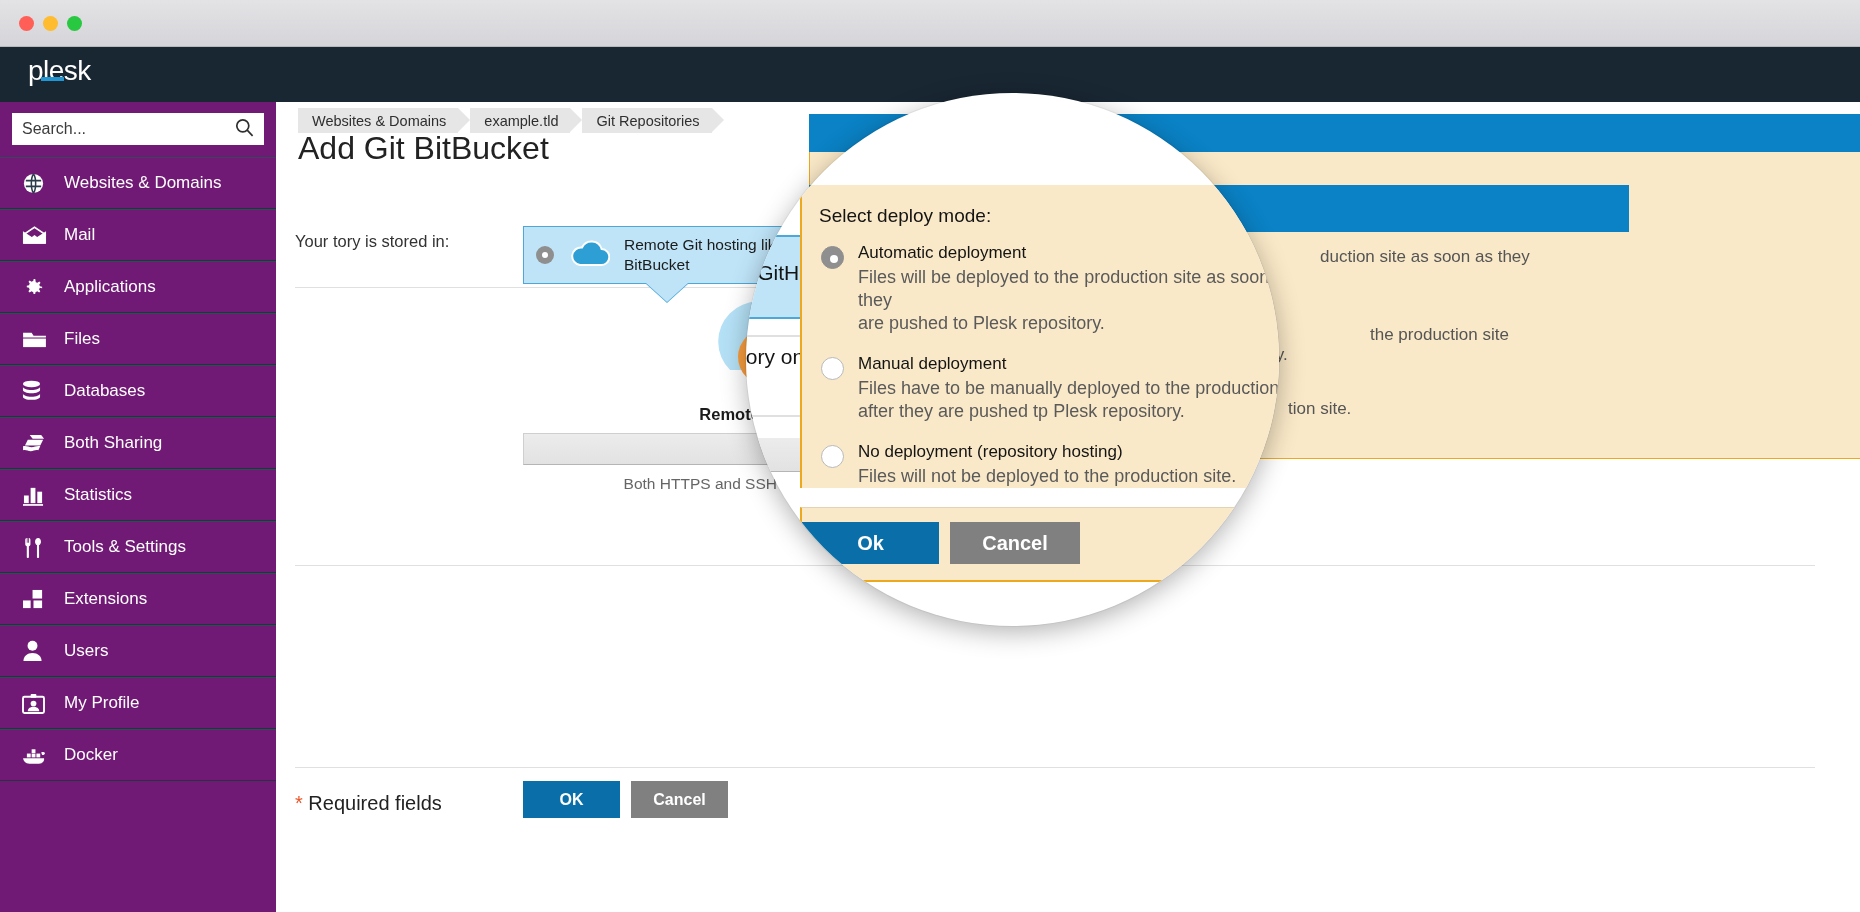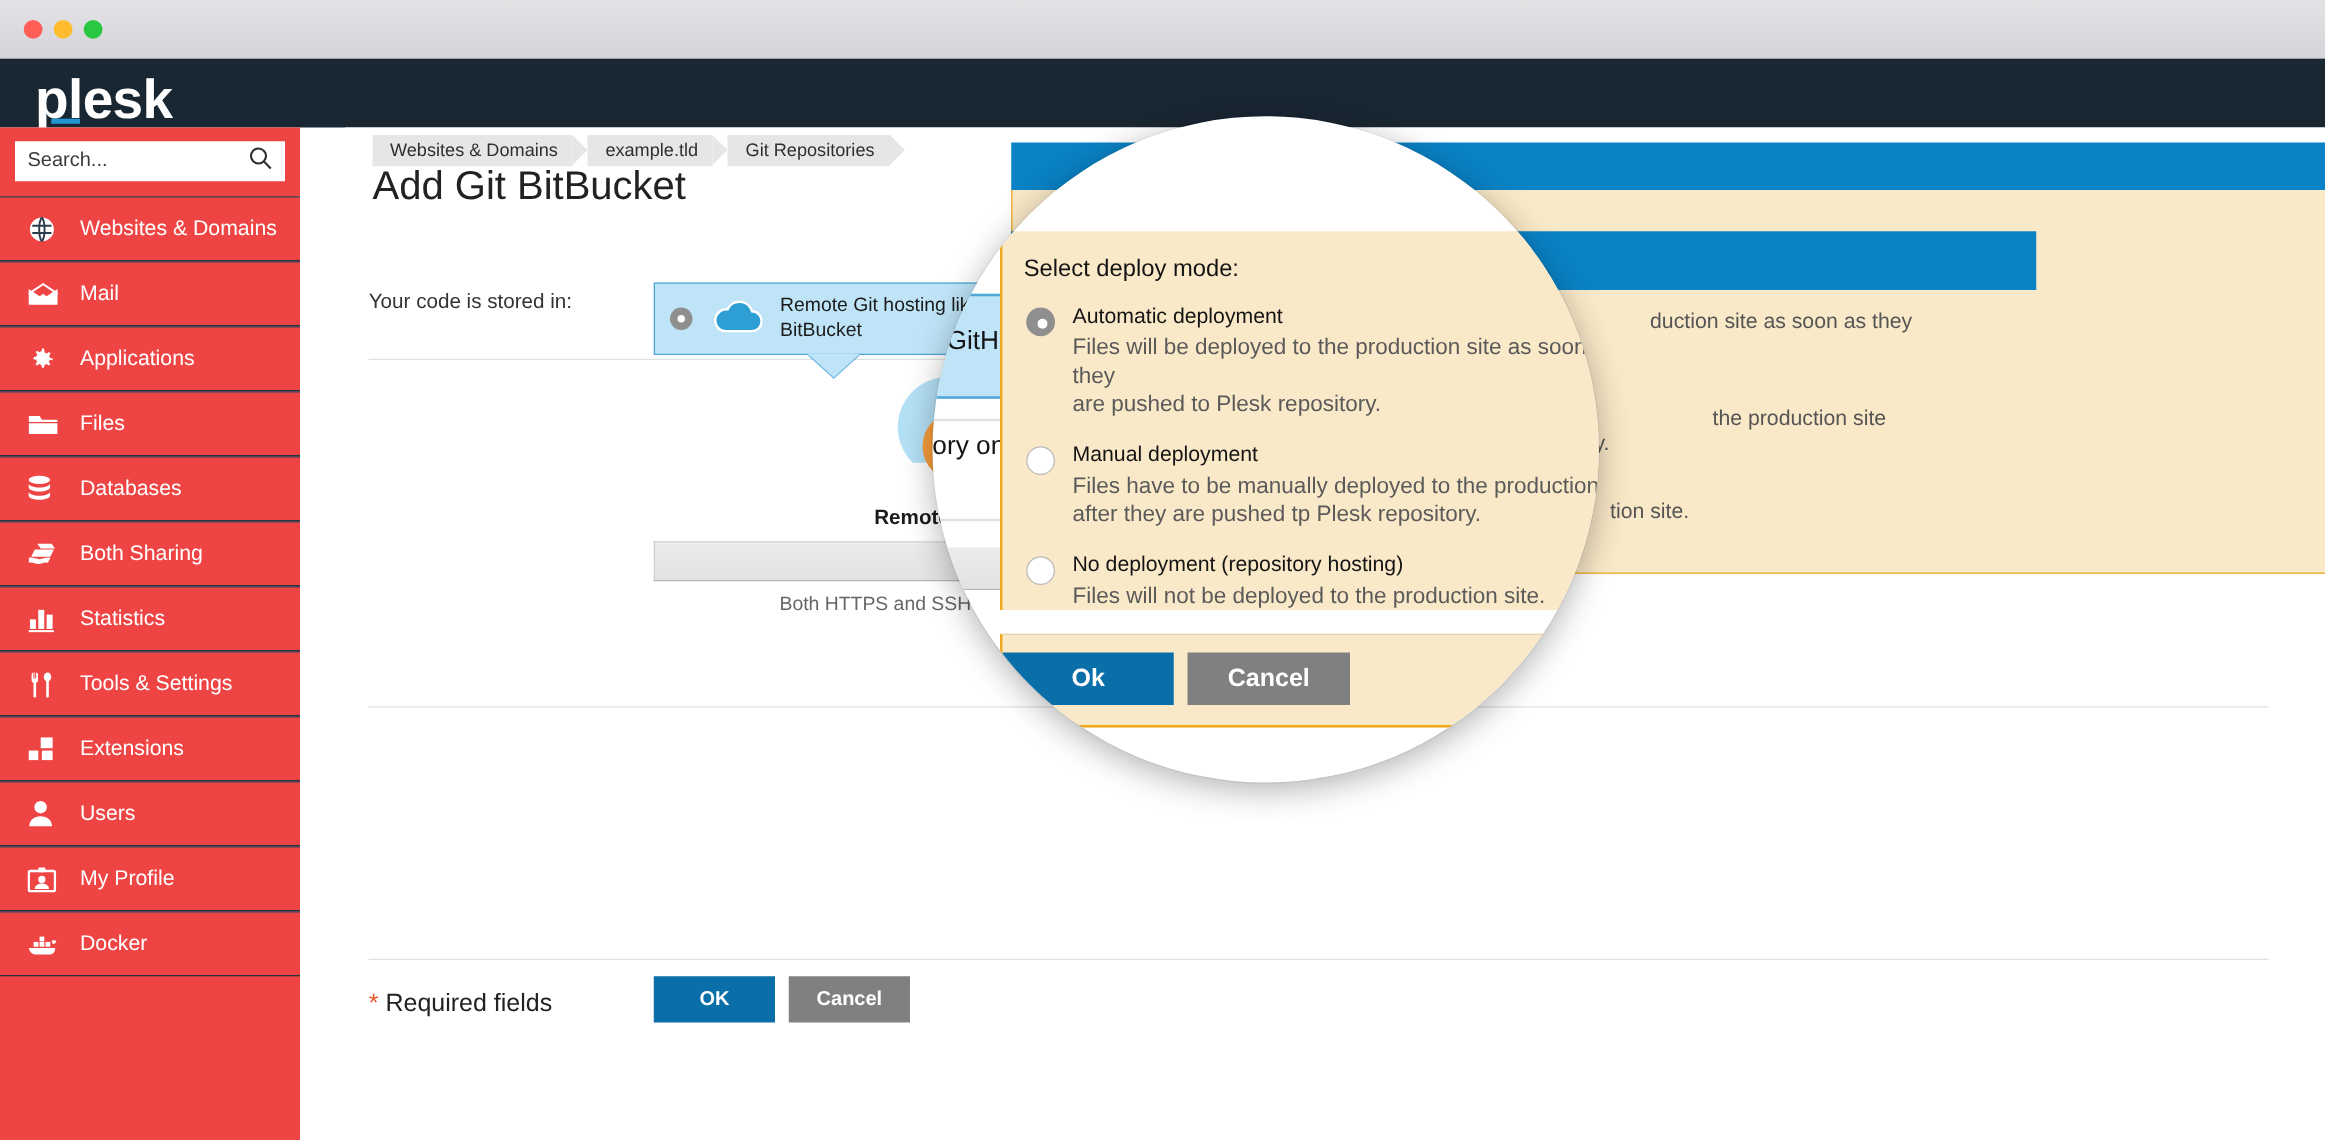--- a/index.html
+++ b/index.html
@@ -23,32 +23,32 @@
   .dot.yellow { background: #febc2e; }
   .dot.green  { background: #28c840; }
 
   
   .topbar {
     position: absolute; left: 0; top: 47px; width: 1860px; height: 55px;
     background: #192733;
   }
   .logo {
     position: absolute; left: 28px; top: 8px;
-    color: #ffffff; font-size: 44px; font-weight: 700; letter-spacing: -0.5px;
+    color: #ffffff; font-size: 28px; font-weight: 400; letter-spacing: -0.5px;
     font-family: "Liberation Sans", sans-serif;
   }
   .logo .underline {
     position: absolute; left: 13px; bottom: 6px; width: 23px; height: 4px;
     background: #2196d3;
   }
 
   
   .sidebar {
-    position: absolute; left: 0; top: 102px; width: 240px; height: 810px;
-    background: #ef4444;
+    position: absolute; left: 0; top: 102px; width: 276px; height: 810px;
+    background: #701a75;
   }
   .search-wrap { padding: 11px 12px 12px 12px; }
   .search-box {
     position: relative; height: 32px; background: #ffffff;
     display: flex; align-items: center; padding: 0 10px;
   }
   .search-box input {
     border: 0; outline: 0; width: 100%; font-size: 16px;
     color: #333; font-family: "Liberation Sans", sans-serif; background: transparent;
   }
@@ -403,21 +403,21 @@
   <div class="main">
 
     <div class="breadcrumb" id="breadcrumb">
         <div class="crumb">Websites &amp; Domains</div>
         <div class="crumb">example.tld</div>
         <div class="crumb">Git Repositories</div>
       </div>
 
     <div class="page-title">Add Git BitBucket</div>
 
-    <div class="field-label">Your code is stored in:</div>
+    <div class="field-label">Your tory is stored in:</div>
 
     <div class="tile">
       <span class="tile-radio">
           <i></i>
         </span>
       <span class="tile-cloud">
         <svg width="40" height="26" viewBox="0 0 40 26">
           <path d="M10 25h21a8 8 0 0 0 .6-16A10.5 10.5 0 0 0 12 7.5 8.2 8.2 0 0 0 10 25z" fill="#2e9fd4" stroke="#ffffff" stroke-width="2"></path>
         </svg>
       </span>

